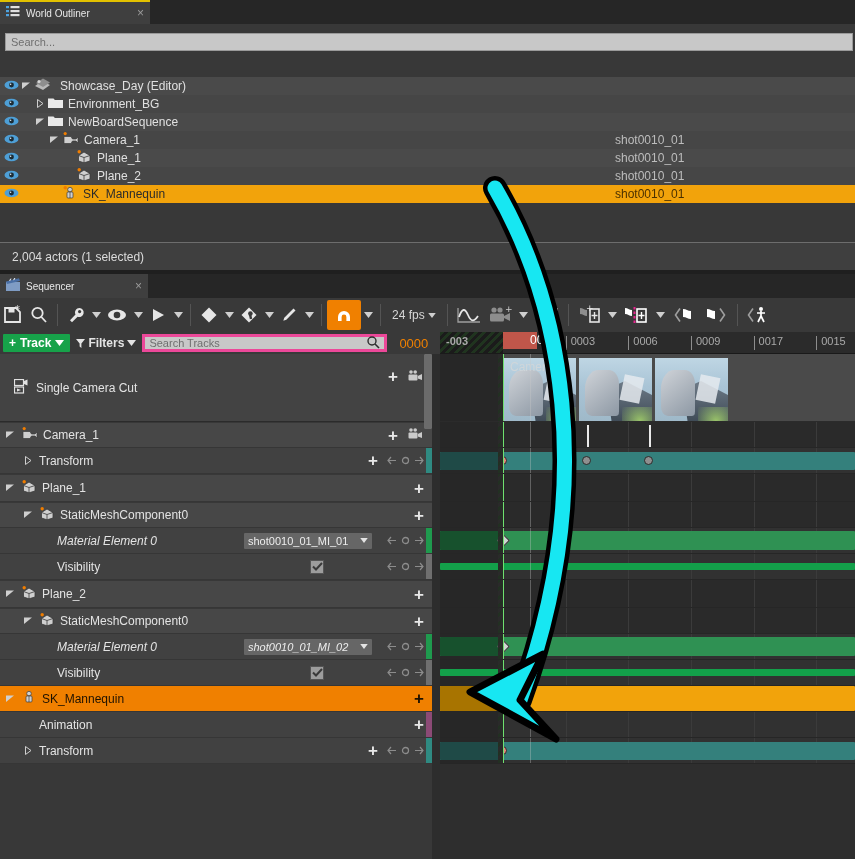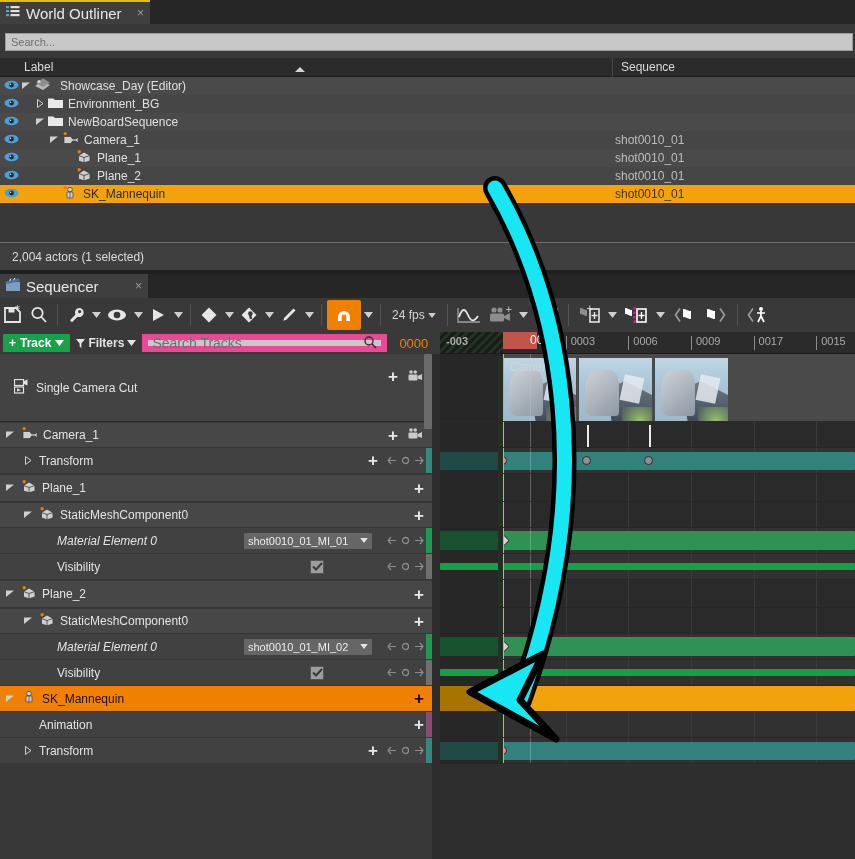--- a/index.html
+++ b/index.html
@@ -14,21 +14,21 @@
   .app { position:relative; width:855px; height:859px; }
 
   
   .wo { position:absolute; left:0; top:0; width:855px; height:270px; background:#383838; }
   .tabstrip { position:relative; height:24px; background:#262626; }
   .tab {
     position:absolute; left:0; top:0; height:24px; width:150px;
     background:#3f3f3f; border-top:2px solid #e2c100;
     display:flex; align-items:center; padding:0 6px; gap:6px;
   }
-  .tab-title { font-size:15px; color:#e8e8e8; }
+  .tab-title { font-size:10px; color:#e8e8e8; }
   .tab-close { margin-left:auto; color:#9a9a9a; font-size:12px; line-height:1; }
   .ico { display:inline-block; flex:none; }
 
   .searchbar {
     position:absolute; left:5px; top:33px; width:848px; height:18px;
     background:#c8c8c8; border:1px solid #9a9a9a;
     display:flex; align-items:center; padding:0 5px;
     color:#6f6f6f; font-size:11px;
   }
   .colhead {
@@ -67,22 +67,22 @@
           padding:0 3px; }
   .tbtn.arrow { min-width:14px; padding:0; }
   .tbdiv { width:1px; height:22px; background:#545454; margin:0 5px; }
   .tbtn.active { background:#f08000; border-radius:2px; width:34px; height:30px;}
   .fps { color:#d6d6d6; font-size:12px; display:flex; align-items:center; gap:3px; padding:0 6px;}
 
   .filterbar { position:relative; height:22px; background:#393939; display:flex; align-items:center; gap:6px; padding-left:3px;}
   .trackbtn { background:#17a24a; color:#fff; font-size:12px; font-weight:bold; height:18px;
               display:flex; align-items:center; gap:4px; padding:0 6px; border-radius:1px;}
   .filtersbtn { display:flex; align-items:center; gap:3px; color:#e4e4e4; font-size:12px; font-weight:bold;}
-  .searchtracks { width:245px; height:18px; background:#c8c8c8; border:6px solid #ec4899;
-                  display:flex; align-items:center; padding:0 4px; color:#6f6f6f; font-size:14px;}
+  .searchtracks { width:245px; height:18px; background:#c8c8c8; border:3px solid #ec4899;
+                  display:flex; align-items:center; padding:0 4px; color:#6f6f6f; font-size:11px;}
   .framenum { color:#f08000; font-size:13px; margin-left:6px; }
 
   
   .ruler { position:absolute; left:440px; top:58px; width:415px; height:22px; background:#2b2b2b;
            border-bottom:1px solid #1a1a1a; overflow:hidden;}
   .ruler .tick { position:absolute; top:3px; color:#a9a9a9; font-size:11px; }
   .ruler .tickline { position:absolute; top:4px; width:1px; height:14px; background:#8d8d8d;}
   .ruler .hatch { position:absolute; top:0; left:0; width:63px; height:22px;
      background:repeating-linear-gradient(-45deg,#1b1b1b 0 3px,#20341f 3px 6px); }
   .ruler .playbox { position:absolute; left:63px; top:0; width:34px; height:17px; background:#c0564a; }
@@ -156,27 +156,20 @@
         </span>
         <span class="tab-title">World Outliner</span>
         <span class="tab-close">×</span>
       </div>
     </div>
 
     <div class="searchbar">
       <span>Search...</span>
     </div>
 
-    <div class="colhead">
-      <div class="c1">
-        <span>Label</span>
-        <span class="sortarrow"></span>
-      </div>
-      <div class="c2">Sequence</div>
-    </div>
 
     <div class="rows" id="outliner-rows">
         <div class="row alt0">
           <span class="eye"><span class="ico"><svg width="15" height="10" viewBox="0 0 15 10">
                 <ellipse cx="7.5" cy="5" rx="7" ry="4.3" fill="#4e9fd6"></ellipse>
                 <circle cx="7.5" cy="5" r="2.4" fill="#1d2b33"></circle>
                 <circle cx="6.6" cy="4.2" r=".8" fill="#dfeef7"></circle>
               </svg></span></span>
           <span class="lbl" style="padding-left: 0px;">
             <span class="disc"><svg width="9" height="9" viewBox="0 0 9 9">
@@ -734,21 +727,21 @@
             </div>
             <div class="rightacts">
               <span class="plus">+</span>
             </div>
           </div>
           <div class="trow" style="height: 26px; background: rgb(65, 65, 65); border-bottom: 1px solid rgb(54, 54, 54);">
             <div class="tname" style="padding-left: 40px;">
               <span class="disc"></span>
               <span style="font-style: italic;">Material Element 0</span>
             </div>
-            <div class="combo" style="position: absolute; right: 60px; width: 128px;">
+            <div class="combo" style="position: absolute; right: 60px; width: 128px; font-style: italic;">
               <span>shot0010_01_MI_02</span>
               <svg width="8" height="5" viewBox="0 0 9 6" style="margin-left:auto">
                 <polygon points="0,0 9,0 4.5,6" fill="#e4e4e4"></polygon>
               </svg>
             </div>
             <div class="rightacts">
               <span class="plus" style="visibility: hidden;">+</span>
               <span class="navarrows">
                 <svg width="10" height="9" viewBox="0 0 10 9">
                   <path d="M9 4.5H1M4 1L1 4.5 4 8" fill="none" stroke="#8c8c8c" stroke-width="1.2"></path>

